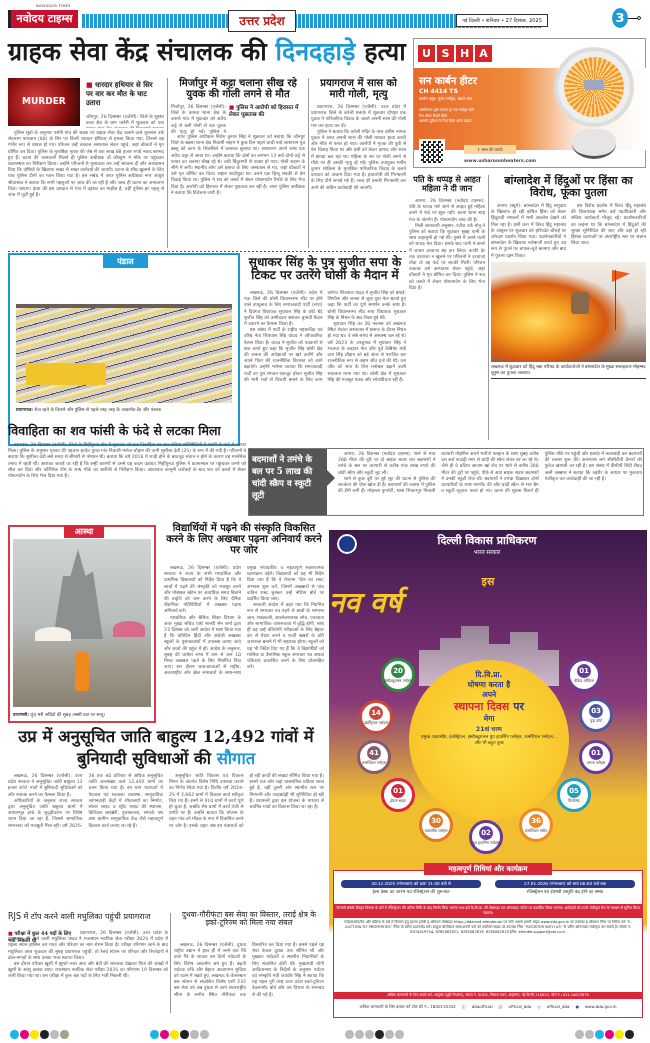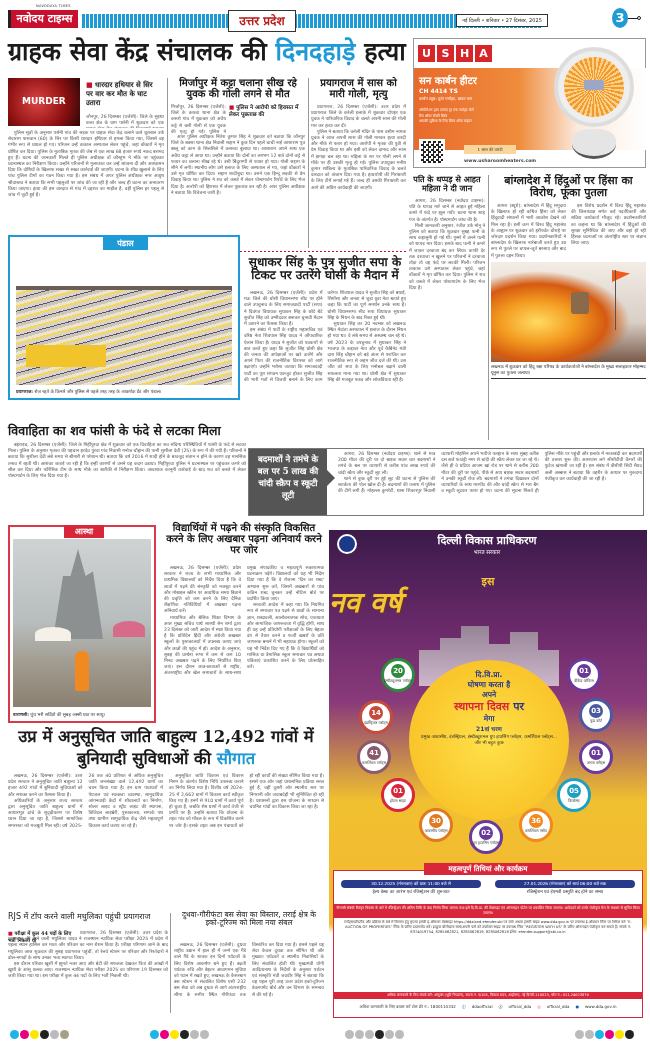--- a/index.html
+++ b/index.html
@@ -125,21 +125,21 @@
   <p>इस विरोध प्रदर्शन में विश्व हिंदू महासंघ की जिलाध्यक्ष समेत कई पदाधिकारी और सक्रिय कार्यकर्ता मौजूद रहे। प्रदर्शनकारियों का कहना था कि बांग्लादेश में हिंदुओं की सुरक्षा सुनिश्चित की जाए और वहां हो रही हिंसक घटनाओं पर अंतर्राष्ट्रीय स्तर पर संज्ञान लिया जाए।</p>
 </div>
 <div class="abs photo" style="left:491px;top:262px;width:155px;height:100px;background:radial-gradient(ellipse at 30% 60%,#ffdb60 0,#f39a20 25%,#d55a10 45%,transparent 60%),linear-gradient(180deg,#f3ede6 0,#d8cfc6 60%,#7a5a4a 100%)">
   <div style="position:absolute;right:16px;top:8px;width:18px;height:12px;background:#f05a1a;clip-path:polygon(0 0,100% 30%,0 100%)"></div>
   <div style="position:absolute;right:30px;top:8px;width:1px;height:60px;background:#555"></div>
   <div style="position:absolute;left:80px;top:30px;width:18px;height:22px;background:#8a6a4a;border-radius:3px"></div>
 </div>
 <div class="caption" style="left:491px;top:364px;width:155px;line-height:5.5px">लखनऊ में शुक्रवार को हिंदू रक्षा परिषद के कार्यकर्ताओं ने बांग्लादेश के मुख्य सलाहकार मोहम्मद यूनुस का पुतला जलाया।</div>
 <div class="hr" style="left:491px;top:378px;width:155px;background:#333"></div>
 
-<div class="abs photo-frame" style="left:8px;top:235px;width:232px;height:165px">
+<div class="abs photo-frame" style="left:8px;top:253px;width:232px;height:193px">
   <div class="tag" style="left:93px;top:0;width:45px;background:#1e9ad6">पंडाल</div>
   <div class="photo" style="left:6px;top:13px;width:216px;height:135px;background:linear-gradient(180deg,#d9dce0 0,#c6c8cc 25%,#8b7f78 32%,#b3a89e 40%,repeating-linear-gradient(160deg,#e6e0c8 0 4px,#f0d34a 4px 6px,#4a4a7a 6px 8px,#c9c3b6 8px 11px) 40%)">
     <div style="position:absolute;left:0;top:36px;width:216px;height:4px;background:#6a5f58"></div>
     <div style="position:absolute;left:0;top:40px;width:216px;height:95px;background:repeating-linear-gradient(165deg,#e8e1cc 0 3px,#f2d34a 3px 5px,#d6cfbf 5px 8px,#4a3f6a 8px 9px,#c7c0b0 9px 12px);opacity:.9"></div>
     <div style="position:absolute;left:10px;top:95px;width:80px;height:22px;background:#f0c42a"></div>
   </div>
   <div class="caption" style="left:6px;top:151px;width:216px"><b>प्रयागराज:</b><span> रोज रहते के किनारे और पुलिस से पहले तरह तरह के आकर्षक टेंट और पंडाल।</span></div>
 </div>
 
 <div class="abs hl" style="left:244px;top:256px;width:162px;font-size:12px">सुधाकर सिंह के पुत्र सुजीत सपा के टिकट पर उतरेंगे घोसी के मैदान में</div>
@@ -148,21 +148,21 @@
   <p>इस संबंध में पार्टी के राष्ट्रीय महासचिव एवं वरिष्ठ नेता शिवपाल सिंह यादव ने औपचारिक ऐलान किया है। यादव ने सुजीत को पत्रकारों से बात करते हुए कहा कि सुजीत सिंह घोसी क्षेत्र की जनता की अपेक्षाओं पर खरे उतरेंगे और अपने पिता की राजनीतिक विरासत को आगे बढ़ाएंगे। उन्होंने भरोसा जताया कि समाजवादी पार्टी का पूरा संगठन एकजुट होकर सुजीत सिंह की भारी मतों से विजयी बनाने के लिए काम करेगा। शिवपाल यादव ने सुजीत सिंह को बधाई, शिमोंसा और जनता से जुड़ा युवा नेता बताते हुए कहा कि पार्टी का पूर्ण समर्थन उनके साथ है। घोसी विधानसभा सीट सपा विधायक सुधाकर सिंह के निधन के बाद रिक्त हुई थी।</p>
   <p>सुधाकर सिंह का 20 नवम्बर को लखनऊ स्थित मेदांता अस्पताल में इलाज के दौरान निधन हो गया था। वे लंबे समय से अस्वस्थ चल रहे थे। वर्ष 2023 के उपचुनाव में सुधाकर सिंह ने भाजपा के कद्दावर नेता और पूर्व कैबिनेट मंत्री दारा सिंह चौहान को बड़े अंतर से पराजित कर राजनीतिक रूप से अहम जीत दर्ज की थी। उस जीत को सपा के लिए मनोबल बढ़ाने वाली सफलता माना गया था। घोसी क्षेत्र में सुधाकर सिंह की मजबूत पकड़ और लोकप्रियता रही है।</p>
 </div>
 
 <div class="abs hl" style="left:8px;top:424px;width:238px;font-size:12.5px;text-align:left">विवाहिता का शव फांसी के फंदे से लटका मिला</div>
 <div class="abs txt" style="left:8px;top:442px;width:238px;height:62px">
     <p>बहराइच, 26 दिसम्बर (एजेंसी): जिले के मिहींपुरवा क्षेत्र में शुक्रवार को एक विवाहिता का शव संदिग्ध परिस्थितियों में फांसी के फंदे से लटका मिला। पुलिस के अनुसार मृतका की पहचान हरदेव पुरवा गांव निवासी मनोज चौहान की पत्नी सुशीला देवी (25) के रूप में की गयी है। परिजनों ने बताया कि सुशीला देवी लंबे समय से बीमारी से परेशान थी। बताया कि वर्ष 2016 में शादी होने के बावजूद संतान न होने के कारण वह मानसिक तनाव में रहती थी। आशंका जताई जा रही है कि इन्हीं कारणों से उसने यह कदम उठाया। मिहींपुरवा पुलिस ने घटनास्थल पर पहुंचकर कमरे को सील कर दिया और फॉरेंसिक टीम के साथ मौके का बारीकी से निरीक्षण किया। आवश्यक कानूनी कार्रवाई के बाद शव को कब्जे में लेकर पोस्टमार्टम के लिए भेज दिया गया है।</p>
   </div>
 
 <div class="abs" style="left:248px;top:448px;width:396px;height:68px;border:1px solid #777"></div>
-<div class="abs" style="left:249px;top:449px;width:78px;height:66px;background:#555;color:#fff;font-family:'DejaVu Serif',serif;font-weight:bold;font-size:8.5px;line-height:12px;text-align:center;padding:4px 3px">बदमाशों ने तमंचे के बल पर 5 लाख की चांदी स्क्रैप व स्कूटी लूटी</div>
+<div class="abs" style="left:249px;top:449px;width:78px;height:66px;background:#555;color:#fff;font-family:'DejaVu Serif',serif;font-weight:bold;font-size:8.5px;line-height:12px;text-align:left;padding:4px 3px">बदमाशों ने तमंचे के बल पर 5 लाख की चांदी स्क्रैप व स्कूटी लूटी</div>
 <div class="abs" style="left:327px;top:470px;width:0;height:0;border-top:8px solid transparent;border-bottom:8px solid transparent;border-left:8px solid #555"></div>
 <div class="abs txt" style="left:338px;top:451px;width:304px;height:63px;column-count:3;column-gap:6px">
   <p>आगरा, 26 दिसम्बर (नवोदय टाइम्स): थाने से मात्र 200 मीटर की दूरी पर दो बाइक सवार चार बदमाशों ने तमंचे के बल पर व्यापारी से करीब पांच लाख रुपये की चांदी स्क्रैप और स्कूटी लूट ली।</p>
   <p>थाने से कुछ दूरी पर हुई लूट की घटना से पुलिस की सतर्कता की पोल खोल दी है। बदमाशों की तलाश में पुलिस की टीमें लगी हैं। मोहल्ला कुमरेटी, थाना शिकारपुर निवासी व्यापारी मोहसिन अपने भतीजे फरहान के साथ सुबह करीब दस बजे फाउंड्री नगर से चांदी की स्क्रैप लेकर घर जा रहे थे। जैसे ही वे घटिया आजम खां रोड पर थाने से करीब 200 मीटर की दूरी पर पहुंचे, पीछे से आए बाइक सवार बदमाशों ने उनकी स्कूटी रोक ली। बदमाशों ने तमंचा दिखाकर दोनों व्यापारियों के साथ मारपीट की और चांदी स्क्रैप से भरा बैग व स्कूटी लूटकर फरार हो गए। घटना की सूचना मिलते ही पुलिस मौके पर पहुंची और इलाके में नाकाबंदी कर बदमाशों की तलाश शुरू की। आसपास लगे सीसीटीवी कैमरों की फुटेज खंगाली जा रही है। इस संबंध में डीसीपी सिटी सैयद अली अब्बास ने बताया कि तहरीर के आधार पर मुकदमा पंजीकृत कर कार्यवाही की जा रही है।</p>
 </div>
 
 <div class="abs" style="left:8px;top:525px;width:148px;height:198px;border:2px solid #d83a4a">
   <div class="tag" style="left:54px;top:-2px;width:40px;background:#d8263a">आस्था</div>
   <div class="photo" style="left:3px;top:12px;width:138px;height:168px;background:linear-gradient(180deg,#cfd3d4 0,#b7bcbc 50%,#a09a8e 75%,#8a8070 100%)">
     <div style="position:absolute;left:40px;top:10px;width:50px;height:90px;background:#8d9090;clip-path:polygon(50% 0,65% 30%,80% 25%,100% 100%,0 100%,20% 30%,35% 30%)"></div>

